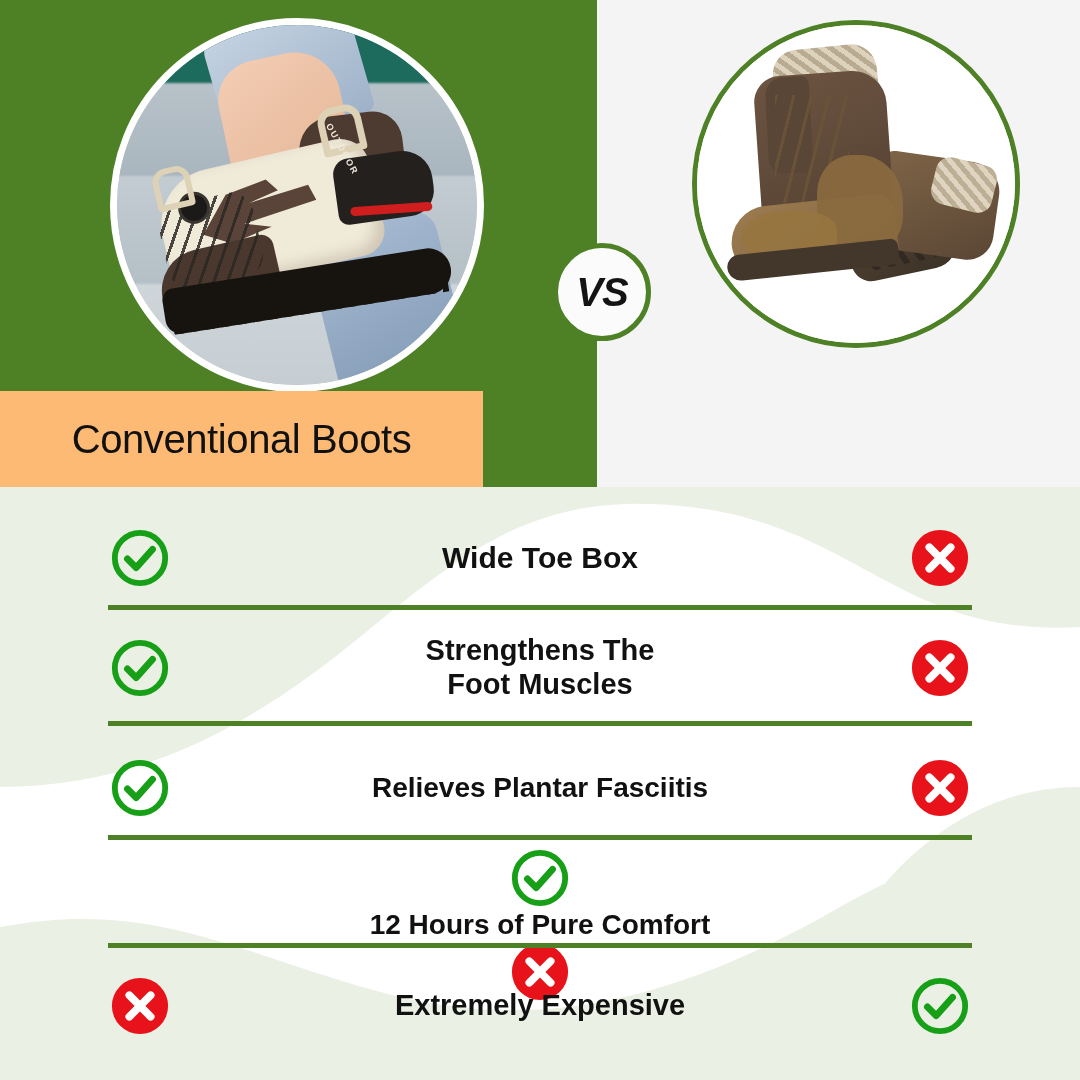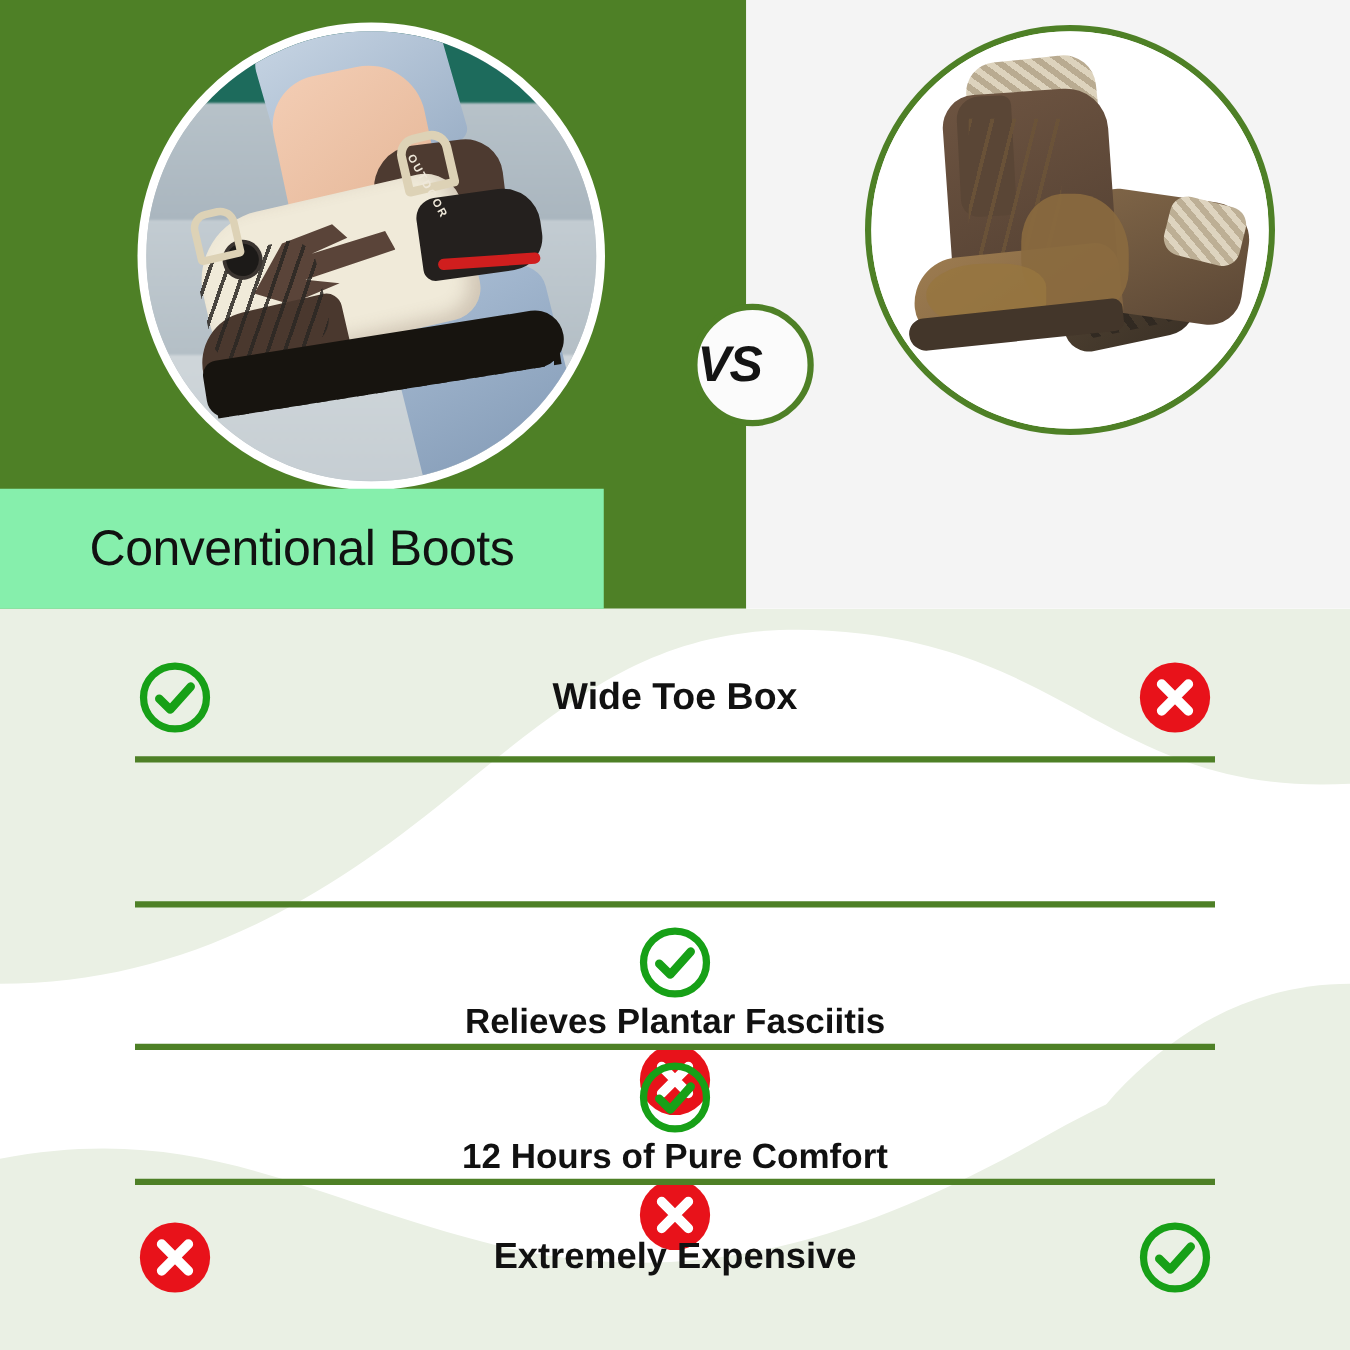--- a/index.html
+++ b/index.html
@@ -58,28 +58,28 @@
   .bt-mud1{left:120px;top:130px;width:86px;height:96px;background:#8a6a3f;border-radius:40% 50% 36% 46%;opacity:.92;}
   .bt-mud2{left:44px;top:186px;width:96px;height:52px;background:#96763f;border-radius:48% 36% 40% 52%;opacity:.85;}
   .bt-second{left:176px;top:132px;width:124px;height:98px;background:linear-gradient(150deg,#7f6547,#5a4635);border-radius:16px 30px 26px 18px;transform:rotate(8deg);}
   .bt-secSole{left:146px;top:138px;width:108px;height:112px;background:linear-gradient(150deg,#5a4a38,#3b3126);border-radius:18px 26px 26px 20px;transform:rotate(-12deg);}
   .bt-secTread{left:152px;top:148px;width:92px;height:92px;background:
      repeating-linear-gradient(66deg,#2e2720 0 6px,transparent 6px 14px);border-radius:16px;transform:rotate(-12deg);opacity:.85;}
   .bt-secCuff{left:236px;top:136px;width:62px;height:48px;background:repeating-linear-gradient(36deg,#ded4bf 0 5px,#bdaf95 5px 10px);border-radius:14px;transform:rotate(14deg);}
 
   
   .vs{position:absolute;left:553px;top:243px;width:88px;height:88px;border-radius:50%;
-      background:#fbfbfb;border:5px solid #4e8026;display:flex;align-items:center;justify-content:flex-start;z-index:5;}
+      background:#fbfbfb;border:5px solid #4e8026;display:flex;align-items:center;justify-content:center;z-index:5;}
   .vs span{font-size:40px;font-weight:900;font-style:italic;color:#141414;letter-spacing:-1px;font-family:"Liberation Sans",sans-serif;}
 
   
   .namebar{position:absolute;left:0;top:391px;width:1080px;height:96px;display:flex;z-index:3;}
   .name-left{width:597px;height:96px;background:#4e8026;display:flex;align-items:center;justify-content:center;}
   .name-left span{color:#ffffff;font-size:43px;font-weight:700;letter-spacing:-.6px;font-family:"Liberation Sans",sans-serif;}
-  .name-right{width:483px;height:96px;background:#86efac;display:flex;align-items:center;justify-content:center;}
+  .name-right{width:483px;height:96px;background:#fdba74;display:flex;align-items:center;justify-content:center;}
   .name-right span{color:#111111;font-size:40px;font-weight:300;letter-spacing:-.4px;font-family:"Liberation Sans",sans-serif;}
 
   
   .lower{position:absolute;left:0;top:487px;width:1080px;height:593px;background:#ffffff;overflow:hidden;}
   .wave{position:absolute;pointer-events:none;}
   .wave svg{display:block;}
 
   .rows{position:absolute;left:0;top:0;width:1080px;height:593px;z-index:2;}
   .row{position:absolute;left:0;width:1080px;display:flex;align-items:center;}
   .cell-icon{width:280px;display:flex;align-items:center;justify-content:center;}
@@ -179,23 +179,41 @@
         </div>
         <div class="cell-icon right">
           <svg class="ico" viewBox="0 0 64 64">
             <circle cx="32" cy="32" r="29" fill="#e8121a"></circle>
             <path d="M21 21 L43 43 M43 21 L21 43" stroke="#ffffff" stroke-width="8" stroke-linecap="round"></path>
           </svg>
         </div>
       </div>
       <div class="divider" style="top:118px;"></div>
 
+      <div class="row" style="top:126px;height:110px;">
+        <div class="cell-icon">
+          <svg class="ico" viewBox="0 0 64 64">
+            <circle cx="32" cy="32" r="26" fill="none" stroke="#17a017" stroke-width="6"></circle>
+            <path d="M19 33 L28 42 L45 23" fill="none" stroke="#17a017" stroke-width="7" stroke-linecap="round" stroke-linejoin="round"></path>
+          </svg>
+        </div>
+        <div class="cell-text">
+          <span style="font-size:29px;white-space:pre-line;">Strengthens The
+Foot Muscles</span>
+        </div>
+        <div class="cell-icon right">
+          <svg class="ico" viewBox="0 0 64 64">
+            <circle cx="32" cy="32" r="29" fill="#e8121a"></circle>
+            <path d="M21 21 L43 43 M43 21 L21 43" stroke="#ffffff" stroke-width="8" stroke-linecap="round"></path>
+          </svg>
+        </div>
+      </div>
       <div class="divider" style="top:234px;"></div>
 
-      <div class="row" style="top:252px;height:98px;flex-direction:column;">
+      <div class="row" style="top:252px;height:98px;">
         <div class="cell-icon">
           <svg class="ico" viewBox="0 0 64 64">
             <circle cx="32" cy="32" r="26" fill="none" stroke="#17a017" stroke-width="6"></circle>
             <path d="M19 33 L28 42 L45 23" fill="none" stroke="#17a017" stroke-width="7" stroke-linecap="round" stroke-linejoin="round"></path>
           </svg>
         </div>
         <div class="cell-text">
           <span style="font-size:28px;">Relieves Plantar Fasciitis</span>
         </div>
         <div class="cell-icon right">

